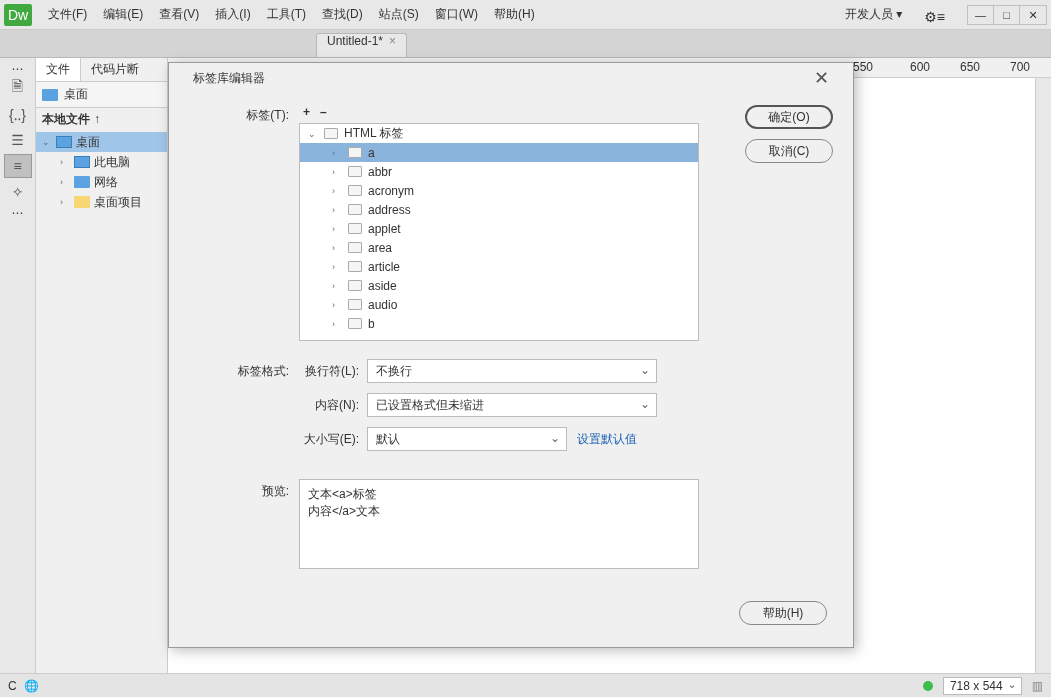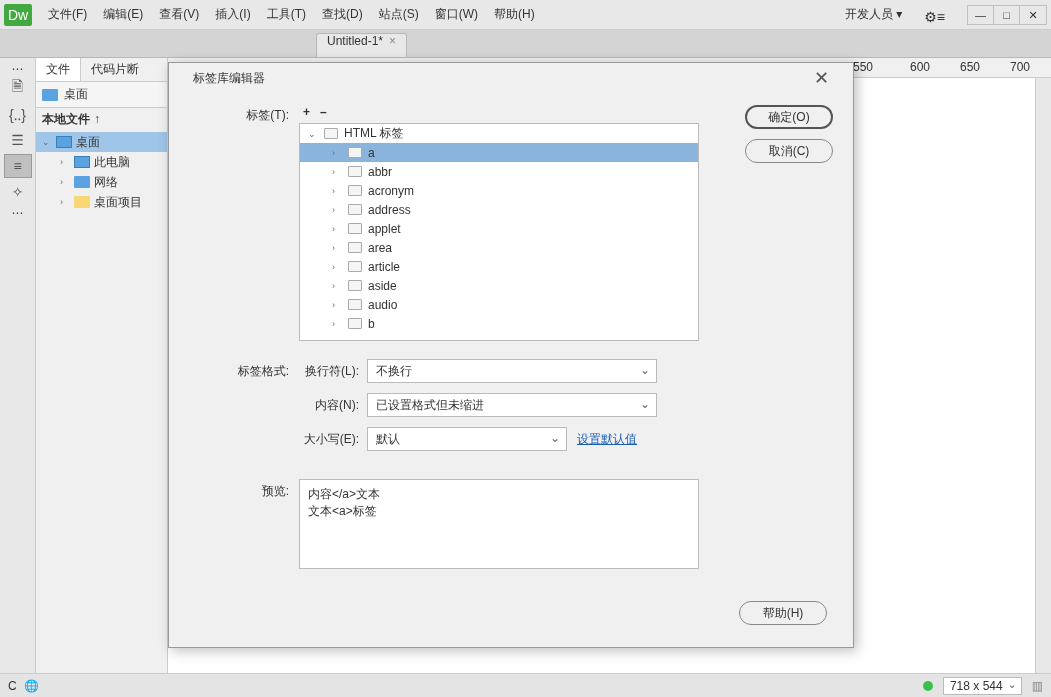--- a/index.html
+++ b/index.html
@@ -58,21 +58,21 @@
 .tb-indent{width:18px;display:inline-block}
 .tb-arrow{width:10px;font-size:9px;color:#666}
 .tb-folder{width:14px;height:11px;display:inline-block;border:1px solid #aaa;background:#f5f5f5;border-radius:1px}
 .format-section{margin-top:18px}
 .format-row{display:flex;align-items:center;margin-bottom:10px}
 .format-row .sub-label{width:68px;text-align:right;padding-right:8px}
 .select{height:24px;border:1px solid #bbb;background:#fff;padding:0 22px 0 8px;display:flex;align-items:center;position:relative;cursor:pointer}
 .select::after{content:"⌄";position:absolute;right:6px;top:3px;color:#666}
 .select.w290{width:290px}
 .select.w200{width:200px}
-.link-reset{color:#1a5fb4;text-decoration:underline;margin-left:10px;cursor:pointer}
+.link-reset{color:#1a5fb4;margin-left:10px;cursor:pointer}
 .preview-box{width:400px;height:90px;background:#fff;border:1px solid #bbb;padding:6px 8px;line-height:1.4}
 .help-btn{position:absolute;right:26px;bottom:22px;width:88px;height:24px;border:1px solid #888;border-radius:12px;background:#f0f0f0;cursor:pointer;display:flex;align-items:center;justify-content:center}
 .statusbar{position:absolute;bottom:0;left:0;right:0;height:24px;background:#e4e4e4;border-top:1px solid #ccc;display:flex;align-items:center;padding:0 8px;gap:10px}
 .statusbar .sb-left{display:flex;gap:8px;align-items:center;color:#666}
 .statusbar .sb-right{margin-left:auto;display:flex;align-items:center;gap:10px}
 .status-dot{width:10px;height:10px;background:#3bbf4a;border-radius:50%}
 .dim-select{height:18px;border:1px solid #bbb;padding:0 18px 0 6px;background:#fff;display:flex;align-items:center;position:relative;font-size:11px}
 .dim-select::after{content:"⌄";position:absolute;right:4px;top:0;color:#666}
 </style>
 </head>
@@ -277,22 +277,22 @@
                 </div>
               <a class="link-reset">设置默认值</a>
             </div>
           </div>
         </div>
       </div>
 
       <div class="form-row" style="margin-top:18px">
         <div class="form-label">预览:</div>
         <div class="preview-box">
+          <div>文本&lt;a&gt;标签</div>
           <div>内容&lt;/a&gt;文本</div>
-          <div>文本&lt;a&gt;标签</div>
         </div>
       </div>
     </div>
     <div class="dlg-right">
       <div class="dlg-btn primary">确定(O)</div>
       <div class="dlg-btn">取消(C)</div>
     </div>
   </div>
   <div class="help-btn">帮助(H)</div>
 </div>

